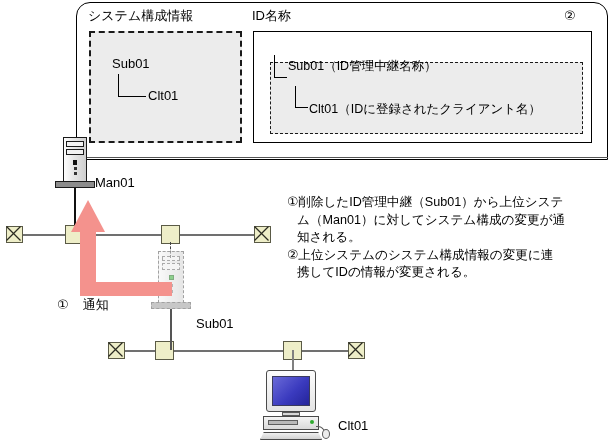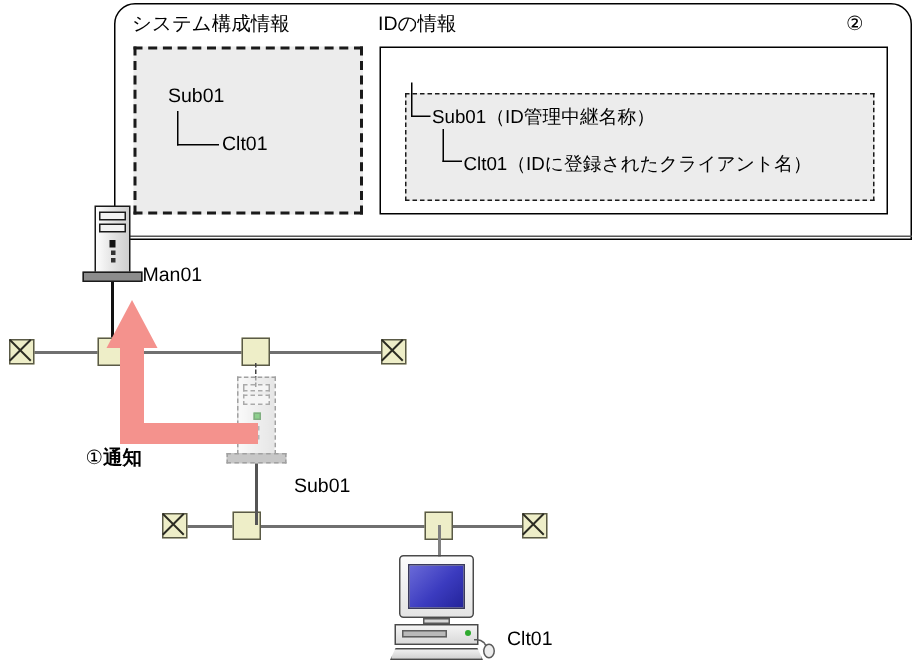--- a/index.html
+++ b/index.html
@@ -63,21 +63,21 @@
     background:#ececec;
     box-sizing:border-box;
   }
   
   #id-elbow-1{
     left:274px;top:55px;width:13px;height:23px;
     border-left:1.5px solid #000;
     border-bottom:1.5px solid #000;
     box-sizing:border-box;
   }
-  #sub01-label{left:288px;top:70px;font-size:12.5px;white-space:nowrap;text-align:right;}
+  #sub01-label{left:288px;top:58px;font-size:12.5px;white-space:nowrap;text-align:right;}
   
   #id-elbow-2{
     left:295px;top:86px;width:13px;height:22px;
     border-left:1.5px solid #000;
     border-bottom:1.5px solid #000;
     box-sizing:border-box;
   }
   #clt01-label{left:309px;top:101px;font-size:12.5px;white-space:nowrap;text-align:right;}
 
   
@@ -181,36 +181,36 @@
   #node-lower-a{left:155px;top:341px;}
   #node-clt01{left:283px;top:341px;}
   #term-right-lower{left:348px;top:342px;}
 
   
   #arrow-svg{left:60px;top:196px;}
 
   
   #notify-label{left:57px;top:296px;font-size:13px;white-space:nowrap;}
   #notify-num{display:inline-block;}
-  #notify-text{display:inline-block;font-weight:bold;}
+  #notify-text{display:inline-block;margin-left:14px;}
 
   
   #annot{left:287px;top:194px;width:318px;font-size:12.6px;line-height:17.6px;}
   .annot-line{white-space:nowrap;}
 </style>
 </head>
 <body>
 
 <div id="stage">
 
   <div class="abs" id="info-panel"></div>
 
   <div class="abs panel-title" id="title-sysconf">システム構成情報</div>
 
-  <div class="abs panel-title" id="title-idinfo">IDの情報</div>
+  <div class="abs panel-title" id="title-idinfo">ID名称</div>
 
   <div class="abs" id="marker-2">②</div>
 
   <div class="abs" id="sysconf-box"></div>
   <div class="abs" id="sysconf-sub01">Sub01</div>
   <div class="abs" id="sysconf-elbow"></div>
   <div class="abs" id="sysconf-clt01">Clt01</div>
 
   <div class="abs" id="idinfo-box"></div>
   <div class="abs" id="idinfo-inner"></div>
@@ -298,14 +298,21 @@
     <path d="M 20 34 L 20 100 L 112 100 L 112 88 L 32 88 L 32 34 Z" fill="#F4928D"></path>
     <polygon points="28,4 45,36 11,36" fill="#F4928D"></polygon>
     <rect x="20" y="34" width="16" height="66" fill="#F4928D"></rect>
     <rect x="20" y="86" width="92" height="14" fill="#F4928D"></rect>
   </svg>
 
   <div class="abs" id="notify-label">
     <span id="notify-num">①</span><span id="notify-text">通知</span>
   </div>
 
+  <div class="abs" id="annot">
+    <div class="annot-line">①削除したID管理中継（Sub01）から上位システ</div>
+    <div class="annot-line" style="padding-left:10px;">ム（Man01）に対してシステム構成の変更が通</div>
+    <div class="annot-line" style="padding-left:10px;">知される。</div>
+    <div class="annot-line">②上位システムのシステム構成情報の変更に連</div>
+    <div class="annot-line" style="padding-left:10px;">携してIDの情報が変更される。</div>
+  </div>
 
 </div>
 
 </body></html>

